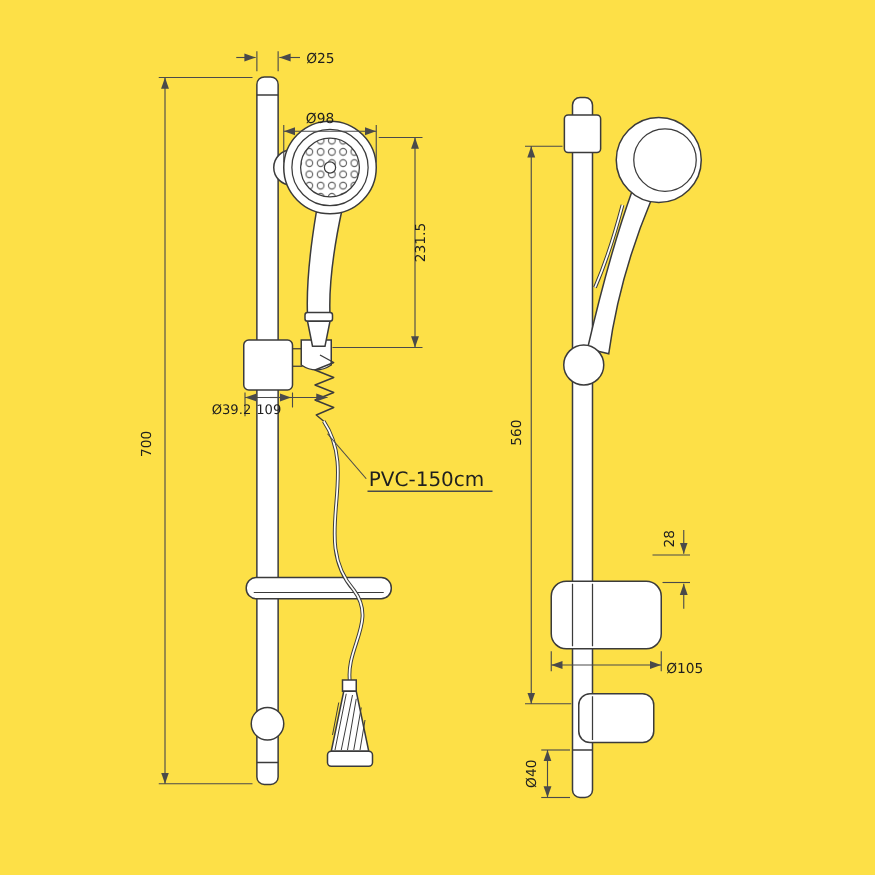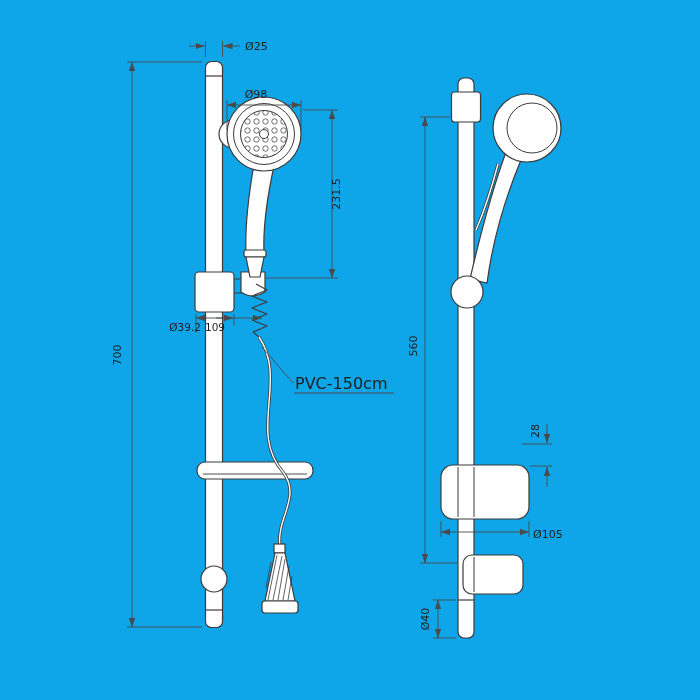--- a/index.html
+++ b/index.html
@@ -1,17 +1,17 @@
 <!DOCTYPE html>
 <html><head>
 <meta charset="utf-8">
 <style>
   html,body{margin:0;padding:0;background:#fff;}
   .canvas{
-    width:700px;height:700px;position:relative;background:#0ea5e9;
+    width:700px;height:700px;position:relative;background:#fde047;
     outline:1px solid #ececec;font-family:"DejaVu Sans",sans-serif;
   }
   svg{display:block;}
   text{font-family:"DejaVu Sans",sans-serif;fill:#1f1f1f;}
   .dim-text{font-size:11px;}
   .dim-text-sm{font-size:10.5px;}
   .hose-label{font-size:16px;}
   .solid{fill:#ffffff;}
 </style>
 </head>

